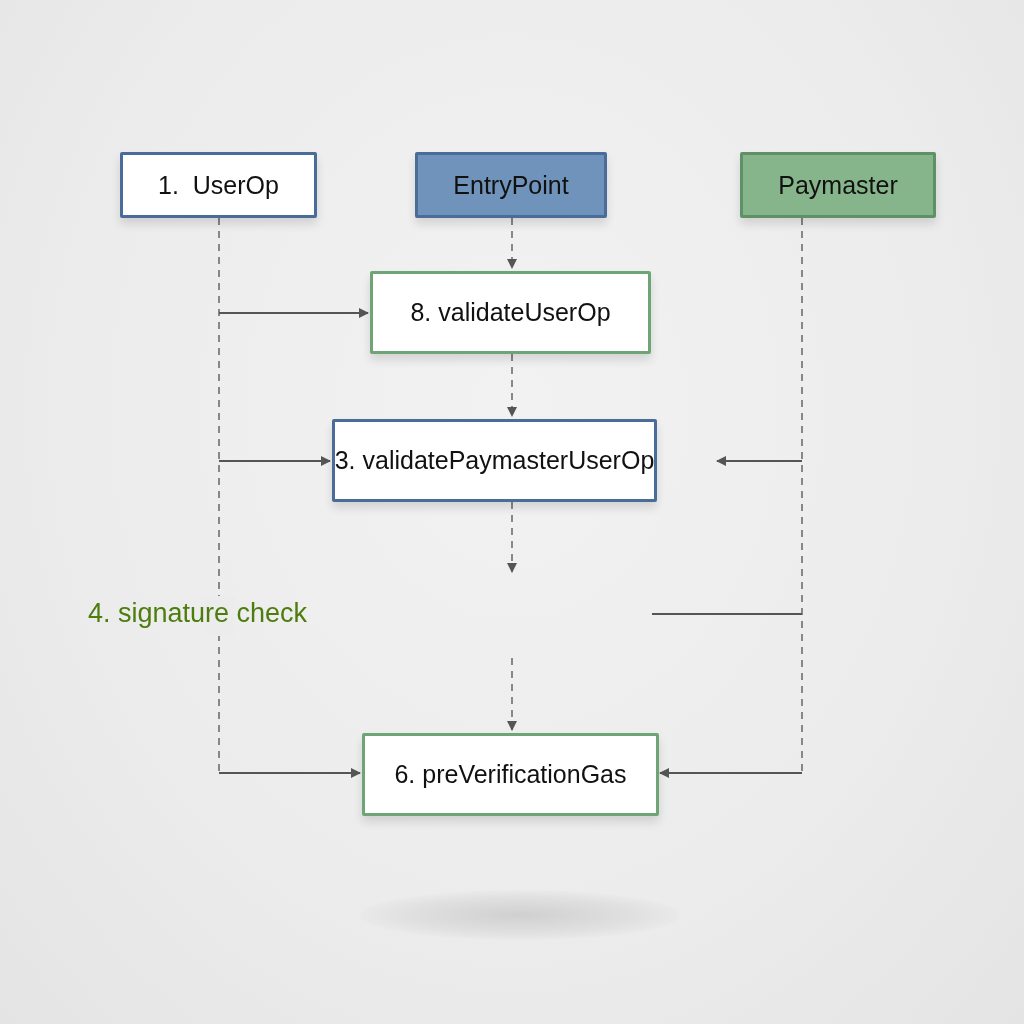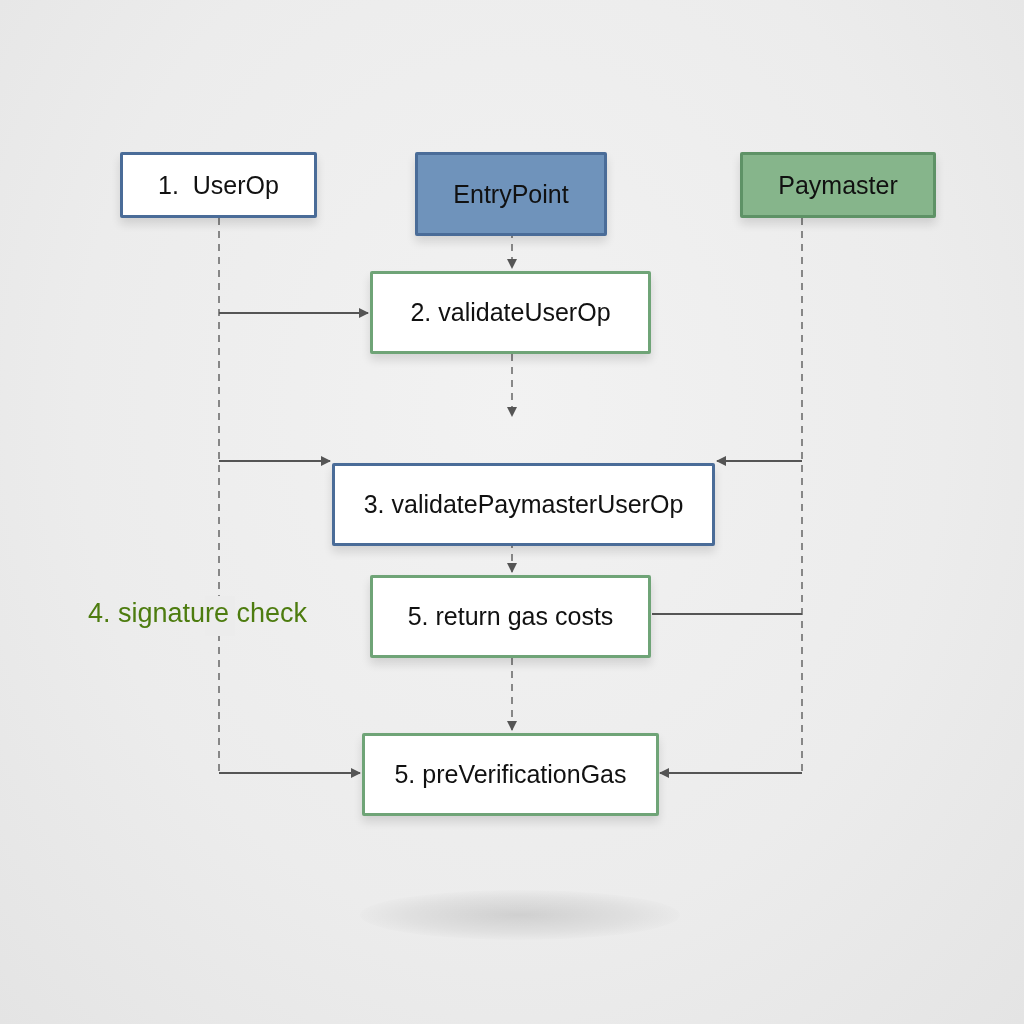--- a/index.html
+++ b/index.html
@@ -57,35 +57,32 @@
     <line x1="652" y1="614" x2="802" y2="614" stroke="#555" stroke-width="2"></line>
     <line x1="219" y1="773" x2="360" y2="773" stroke="#555" stroke-width="2" marker-end="url(#ah)"></line>
     <line x1="802" y1="773" x2="660" y2="773" stroke="#555" stroke-width="2" marker-end="url(#ah)"></line>
   </svg>
 
   <div style="position:absolute;left:205px;top:596px;width:30px;height:40px;background:#ececec;"></div>
 
   <div class="box white-blue" style="left:120px;top:152px;width:197px;height:66px;">
     <span style="white-space:pre;">1.  UserOp</span>
   </div>
-  <div class="box fill-blue" style="left:415px;top:152px;width:192px;height:84px;">
+  <div class="box fill-blue" style="left:415px;top:152px;width:192px;height:66px;">
     <span>EntryPoint</span>
   </div>
   <div class="box fill-green" style="left:740px;top:152px;width:196px;height:66px;">
     <span>Paymaster</span>
   </div>
 
   <div class="box white-green" style="left:370px;top:271px;width:281px;height:83px;">
-    <span>2. validateUserOp</span>
+    <span>8. validateUserOp</span>
   </div>
-  <div class="box white-blue" style="left:332px;top:419px;width:383px;height:83px;margin-top:44px;">
+  <div class="box white-blue" style="left:332px;top:419px;width:325px;height:83px;">
     <span>3. validatePaymasterUserOp</span>
   </div>
   <div class="label-free" style="left:88px;top:598px;">4. signature check</div>
-  <div class="box white-green" style="left:370px;top:575px;width:281px;height:83px;">
-    <span>5. return gas costs</span>
-  </div>
   <div class="box white-green" style="left:362px;top:733px;width:297px;height:83px;">
-    <span>5. preVerificationGas</span>
+    <span>6. preVerificationGas</span>
   </div>
 
   <div class="floor-shadow"></div>
 </div>
 
 </body></html>

